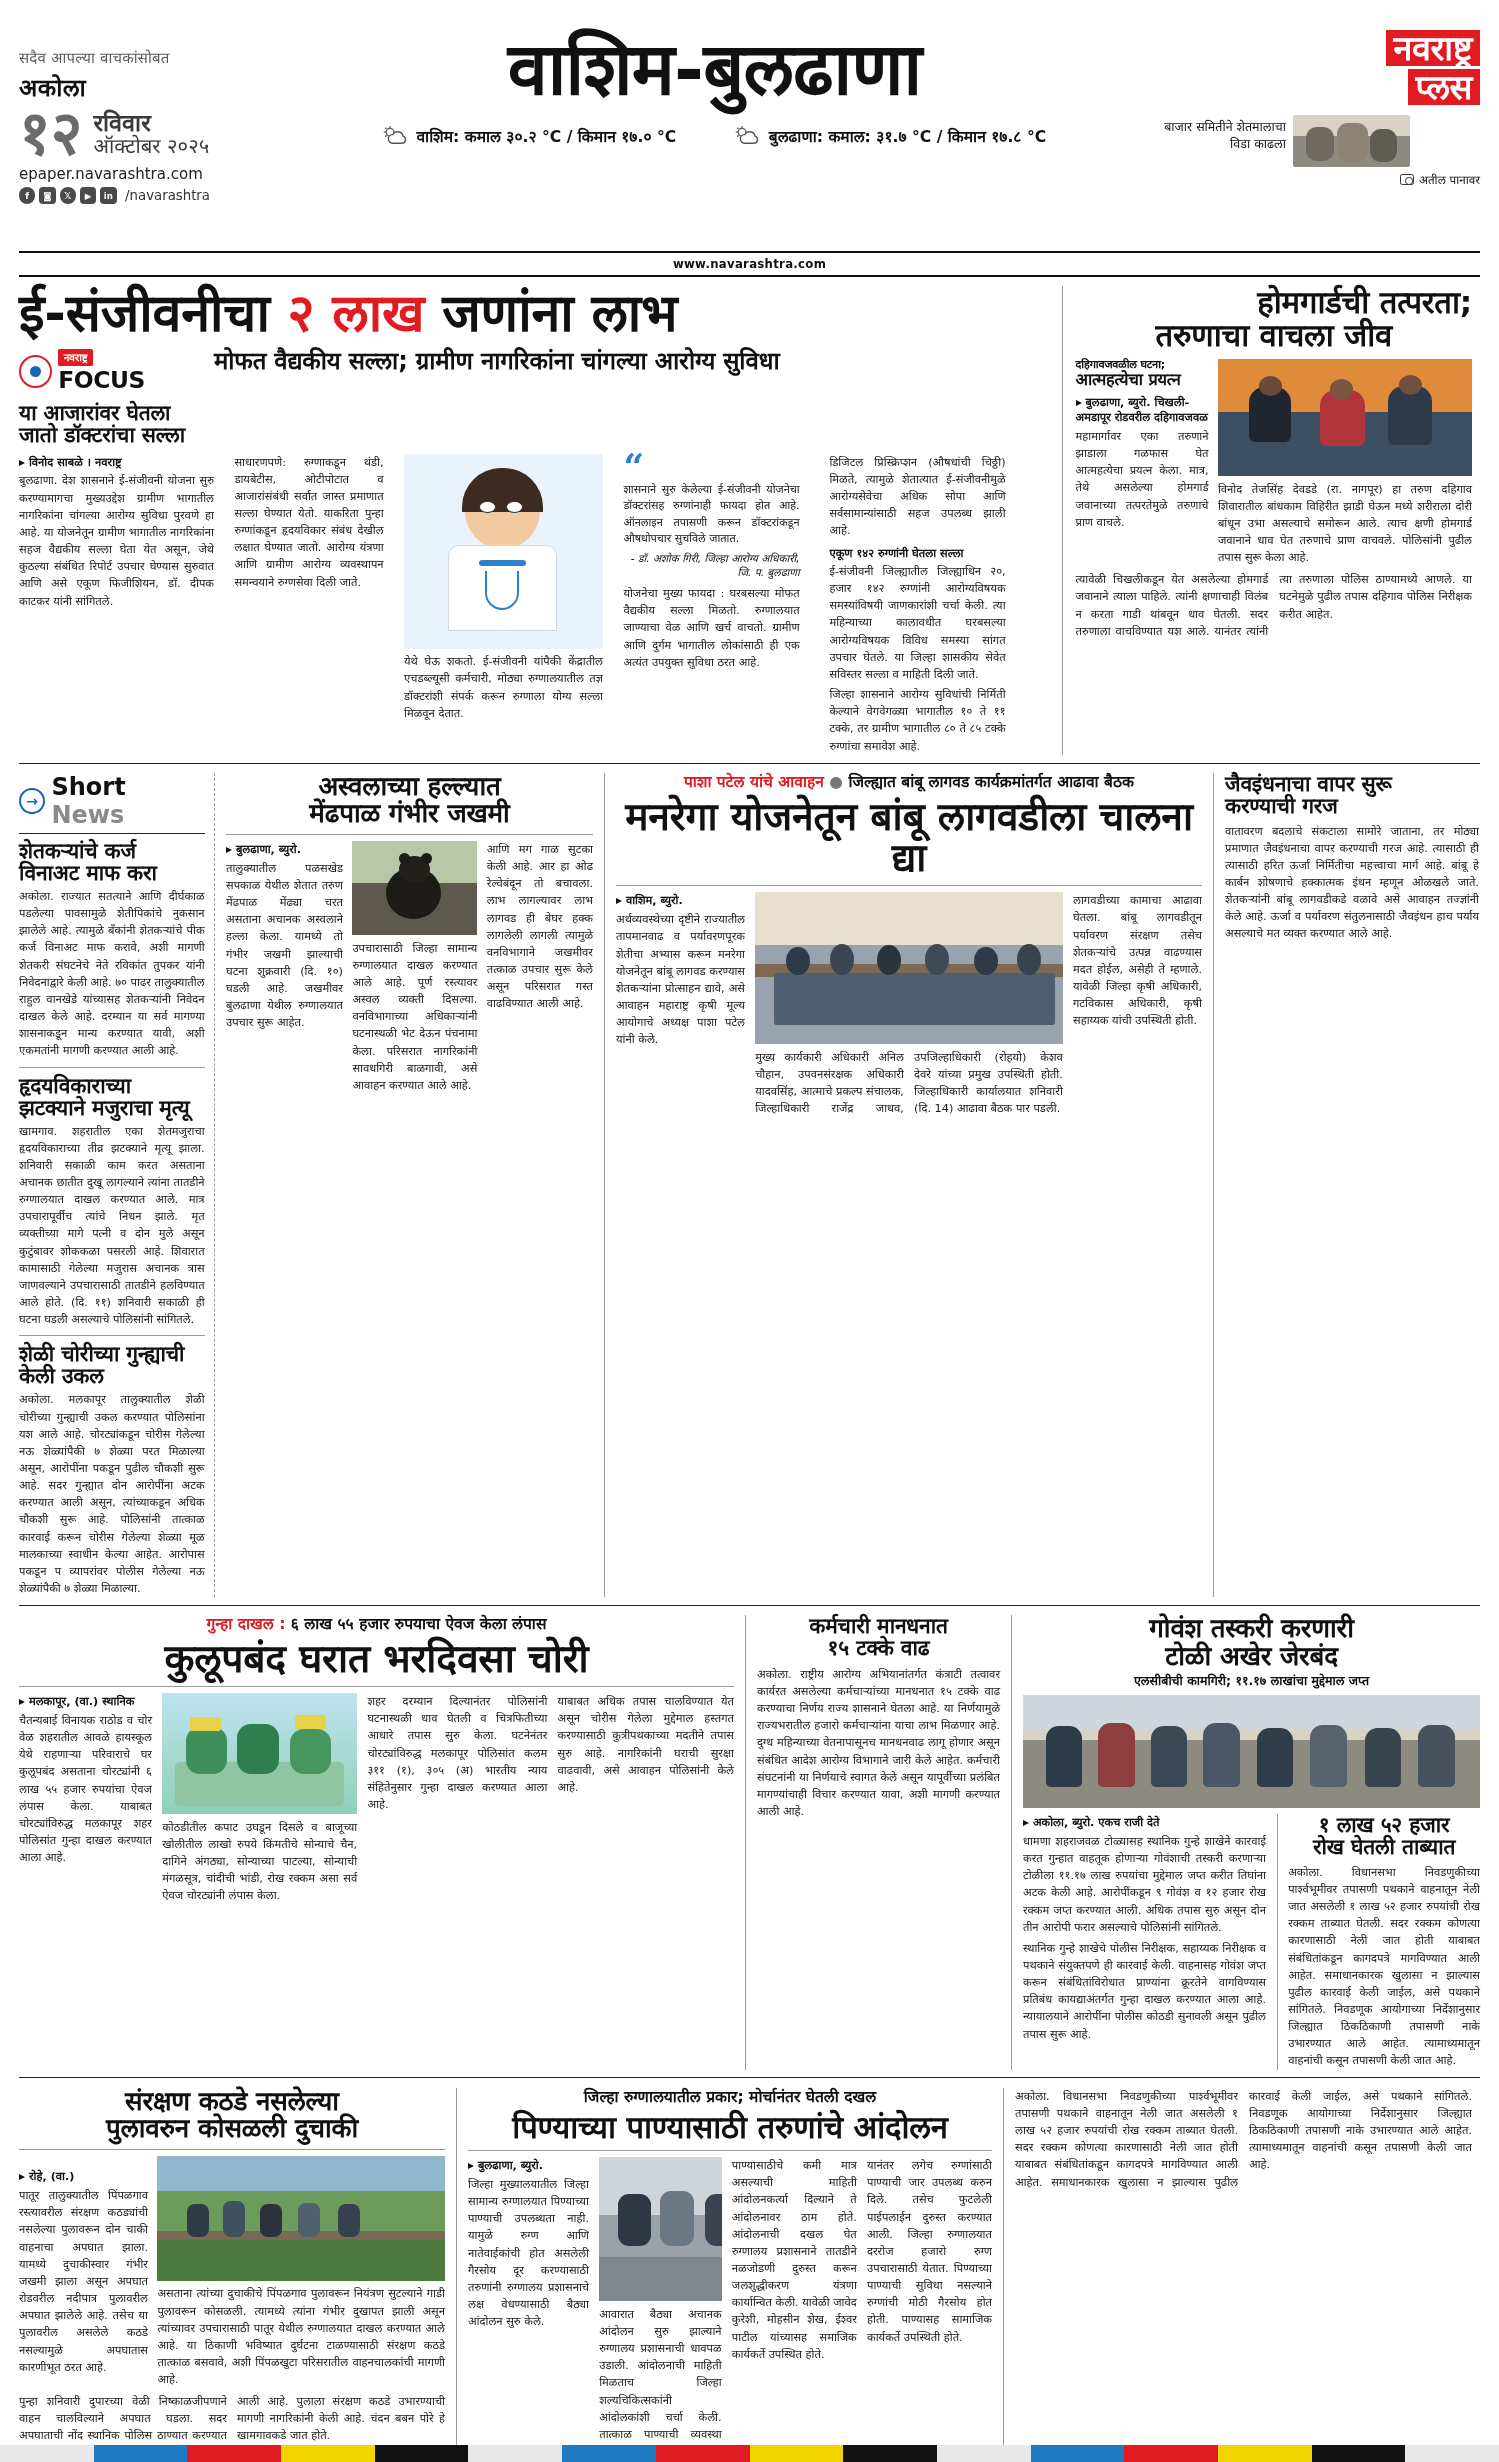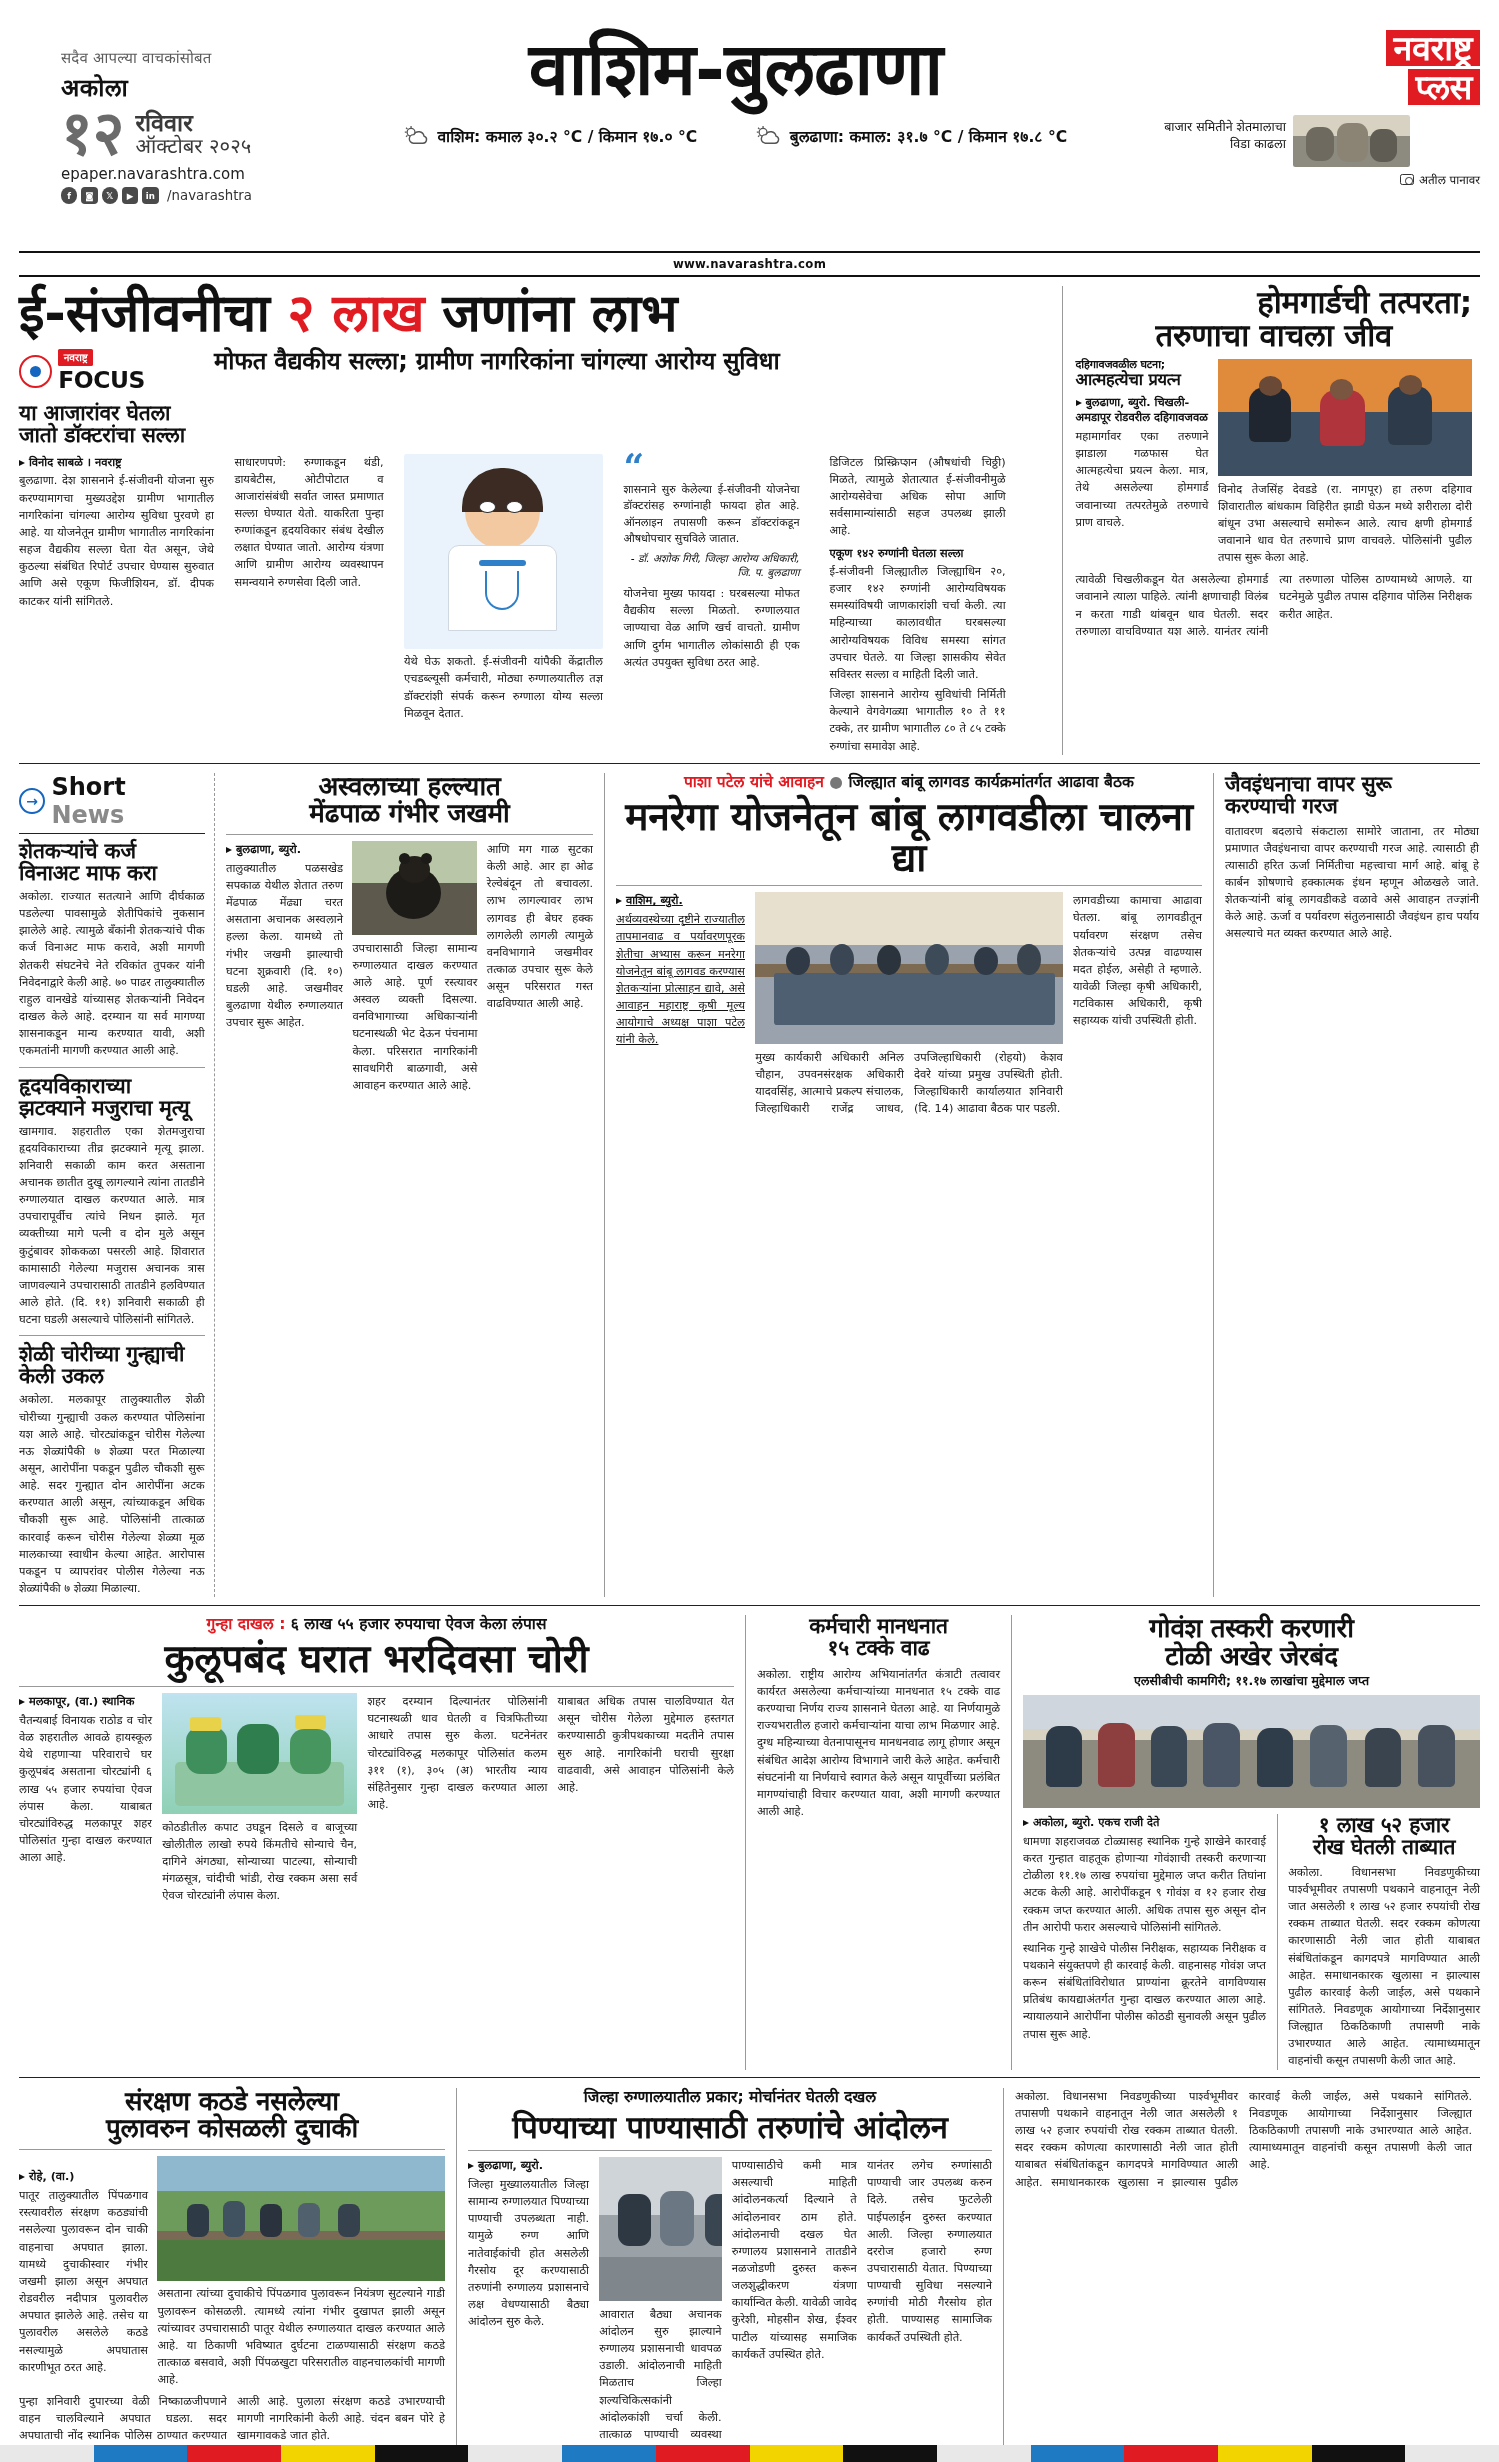--- a/index.html
+++ b/index.html
@@ -6,21 +6,21 @@
   * { margin:0; padding:0; box-sizing:border-box; }
   html,body { background:#ffffff; }
   body {
     width:1499px; height:2462px;
     font-family:"DejaVu Sans","Liberation Sans",sans-serif;
     color:#111; position:relative; overflow:hidden;
   }
   .page { width:1499px; height:2462px; padding:14px 19px 0 19px; position:relative; }
 
   
-  .masthead { display:flex; align-items:flex-start; height:234px; position:relative;margin-left:42px; }
+  .masthead { display:flex; align-items:flex-start; height:234px; position:relative; }
   .mh-left { width:258px; padding-top:33px; }
   .mh-tag { font-size:15px; color:#5c5c5c; letter-spacing:0.2px; }
   .mh-city { font-size:24px; font-weight:bold; margin-top:3.1px; letter-spacing:0.4px; }
   .mh-daterow { display:flex; align-items:flex-start; margin-top:1.6px; }
   .mh-bigdate { font-size:61px; font-weight:bold; color:#6b6b6b; line-height:.92; }
   .mh-dd { margin-left:11px; padding-top:6.2px; }
   .mh-day { font-size:23.4px; font-weight:bold; color:#3a3a3a; line-height:1.05; }
   .mh-mon { font-size:20.3px; color:#3a3a3a; line-height:1.15; }
   .mh-url { font-size:15px; color:#222; margin-top:4.7px; }
   .mh-social { display:flex; align-items:center; gap:3.9px; margin-top:3.9px; }
@@ -341,21 +341,21 @@
 
     <div style="width:609px; border-left:0.8px solid #999; padding:0 11px;">
       <div class="kicker" style="text-align:center">
         <span class="red">पाशा पटेल यांचे आवाहन</span>
         <span style="color:#777">●</span>
         <span>जिल्ह्यात बांबू लागवड कार्यक्रमांतर्गत आढावा बैठक</span>
       </div>
       <div class="hl hl-xl" style="text-align:center;margin-top:4.7px;">मनरेगा योजनेतून बांबू लागवडीला चालना द्या</div>
       <div class="hr1" style="margin:6.2px 0;"></div>
       <div style="display:flex; gap:10.2px;">
-        <div style="width:129px;text-decoration:underline;">
+        <div style="width:129px;">
           <div class="byline"><span class="tri"></span><span>वाशिम, ब्युरो.</span></div>
           <div class="body-txt" style="margin-top:3.9px;">अर्थव्यवस्थेच्या दृष्टीने राज्यातील तापमानवाढ व पर्यावरणपूरक शेतीचा अभ्यास करून मनरेगा योजनेतून बांबू लागवड करण्यास शेतकऱ्यांना प्रोत्साहन द्यावे, असे आवाहन महाराष्ट्र कृषी मूल्य आयोगाचे अध्यक्ष पाशा पटेल यांनी केले.</div>
         </div>
         <div style="flex:1;">
           <div class="photo ph-room" style="height:152px;">
             <div style="position:absolute;left:0;top:72px;width:100%;height:12.5px;background:#7d6a52"></div>
             <div style="position:absolute;left:19px;top:81px;width:281px;height:52px;background:#4d5f70;border-radius:3.1px"></div>
             <div class="blob" style="left:31px;top:55px;width:23.4px;height:28px;background:#2f3a46"></div>
             <div class="blob" style="left:75px;top:52px;width:23.4px;height:31px;background:#3a4653"></div>
             <div class="blob" style="left:122px;top:53px;width:23.4px;height:30px;background:#2b343d"></div>

